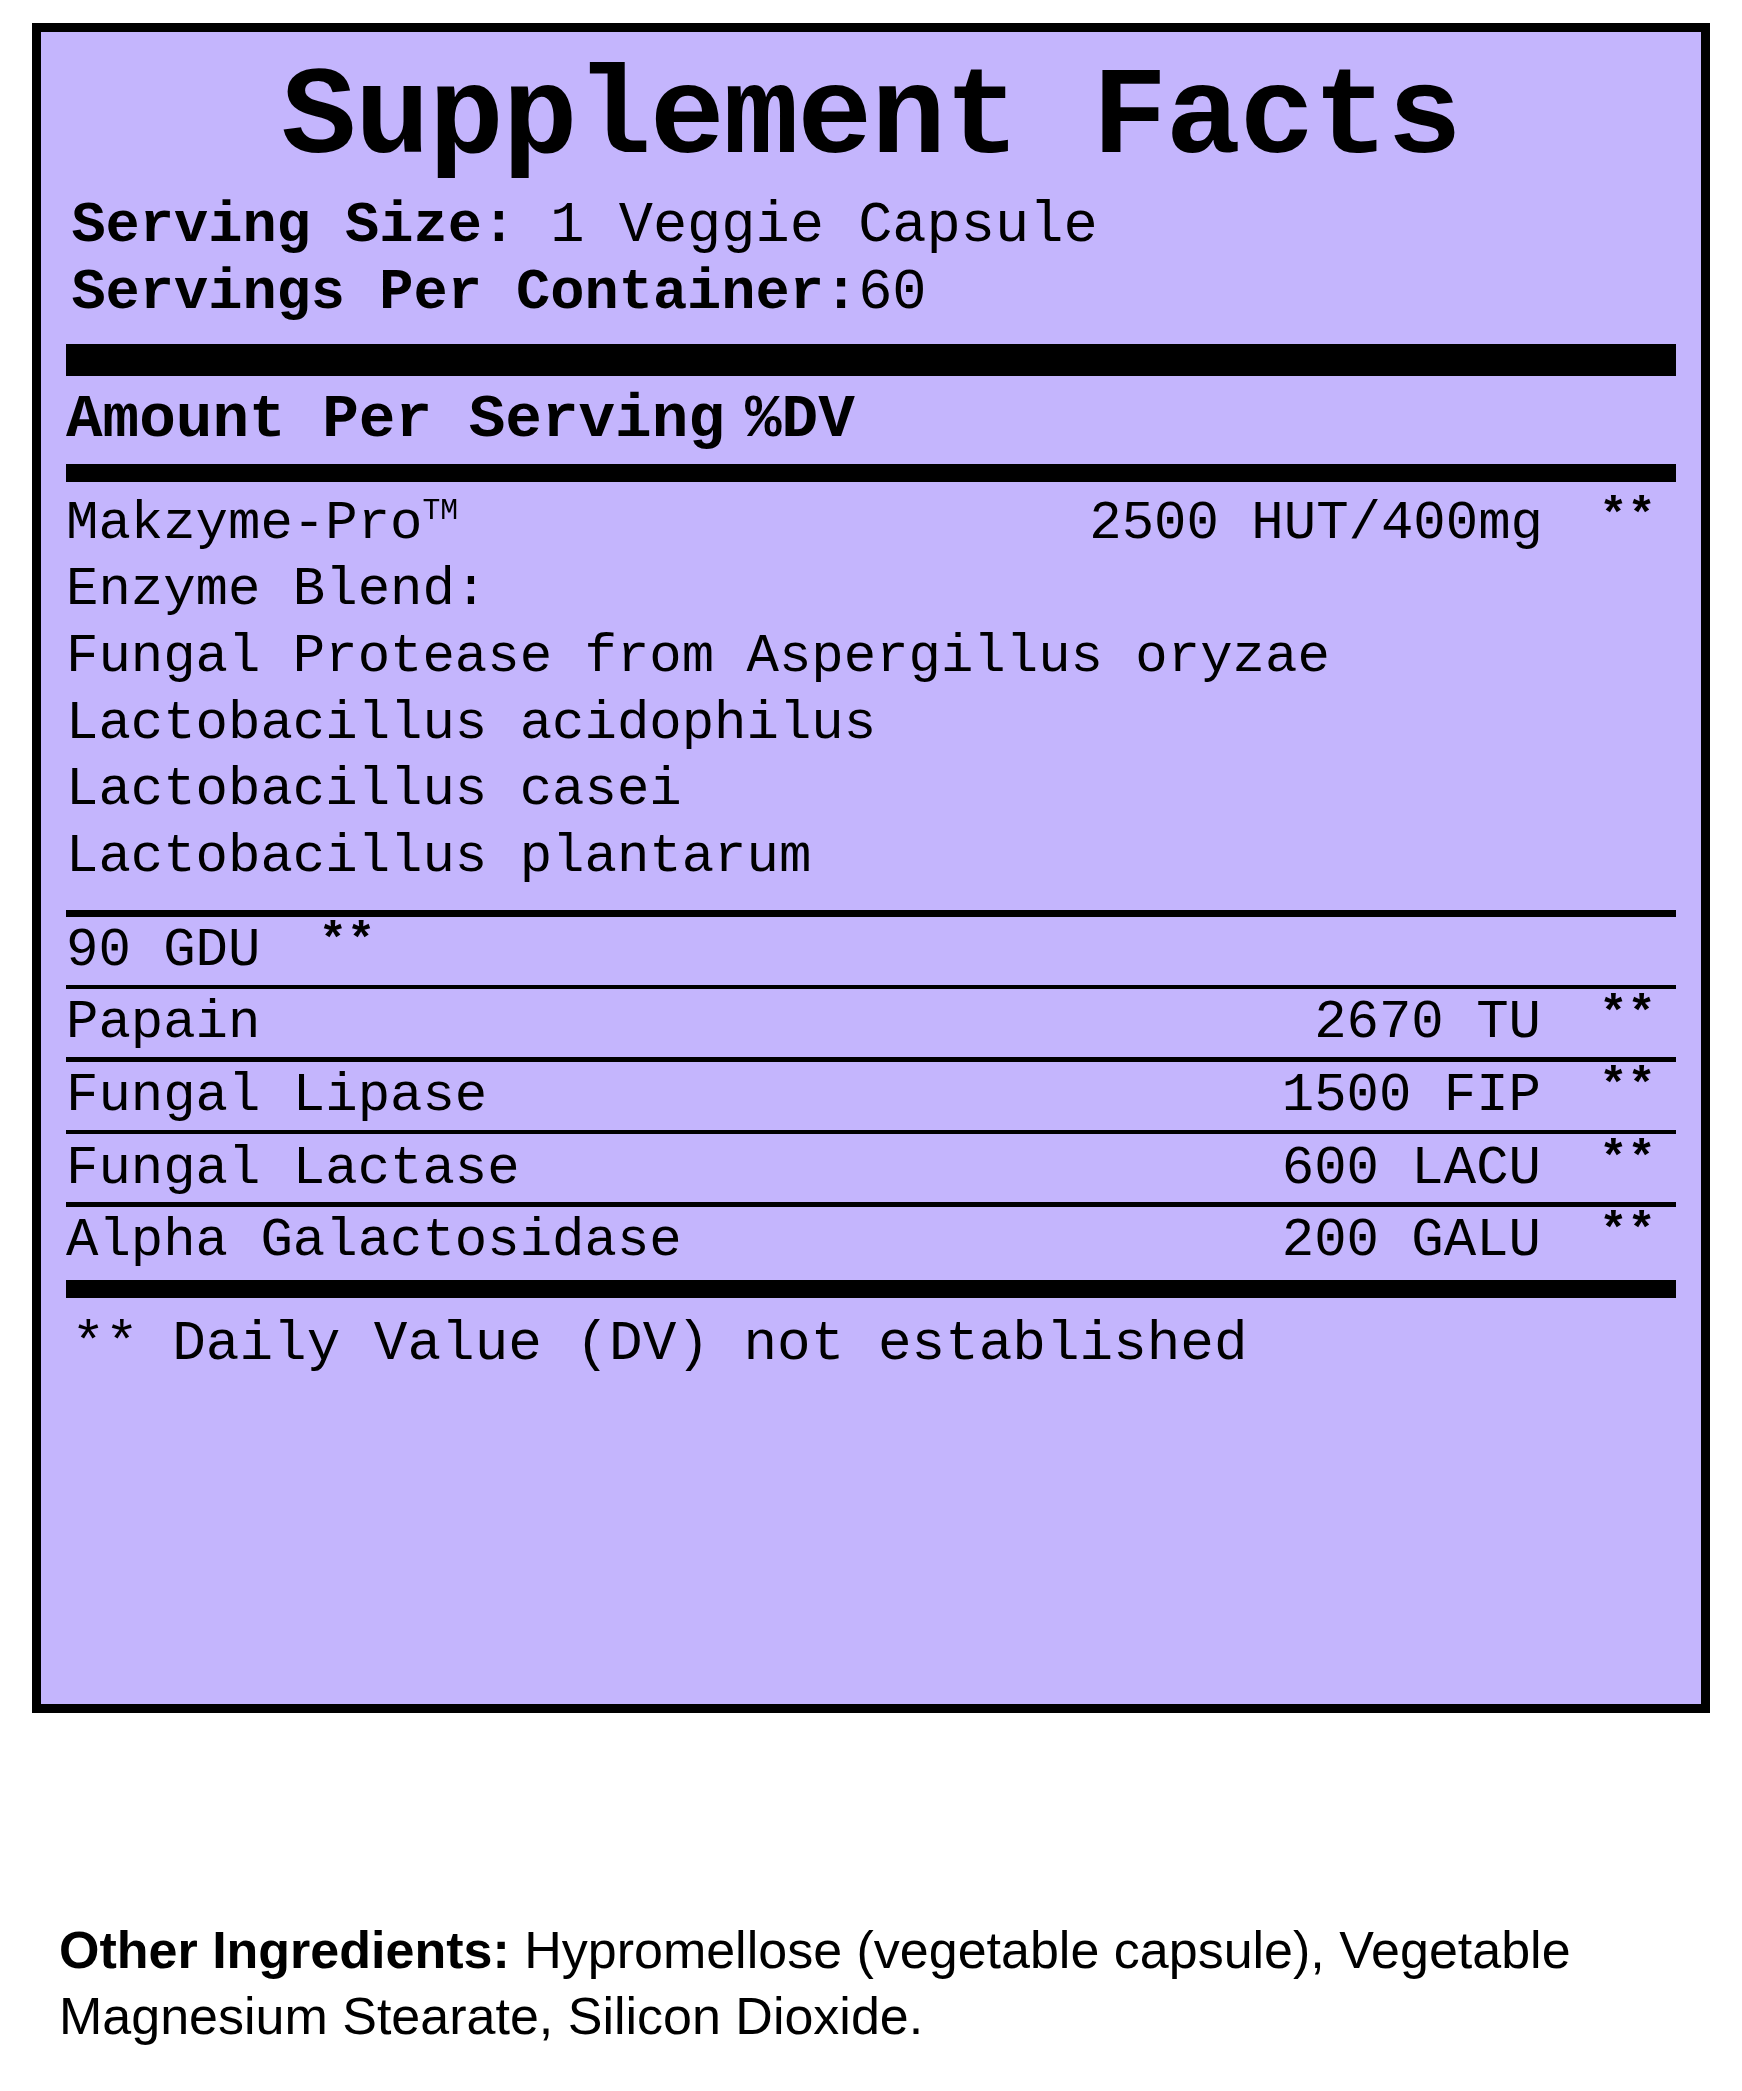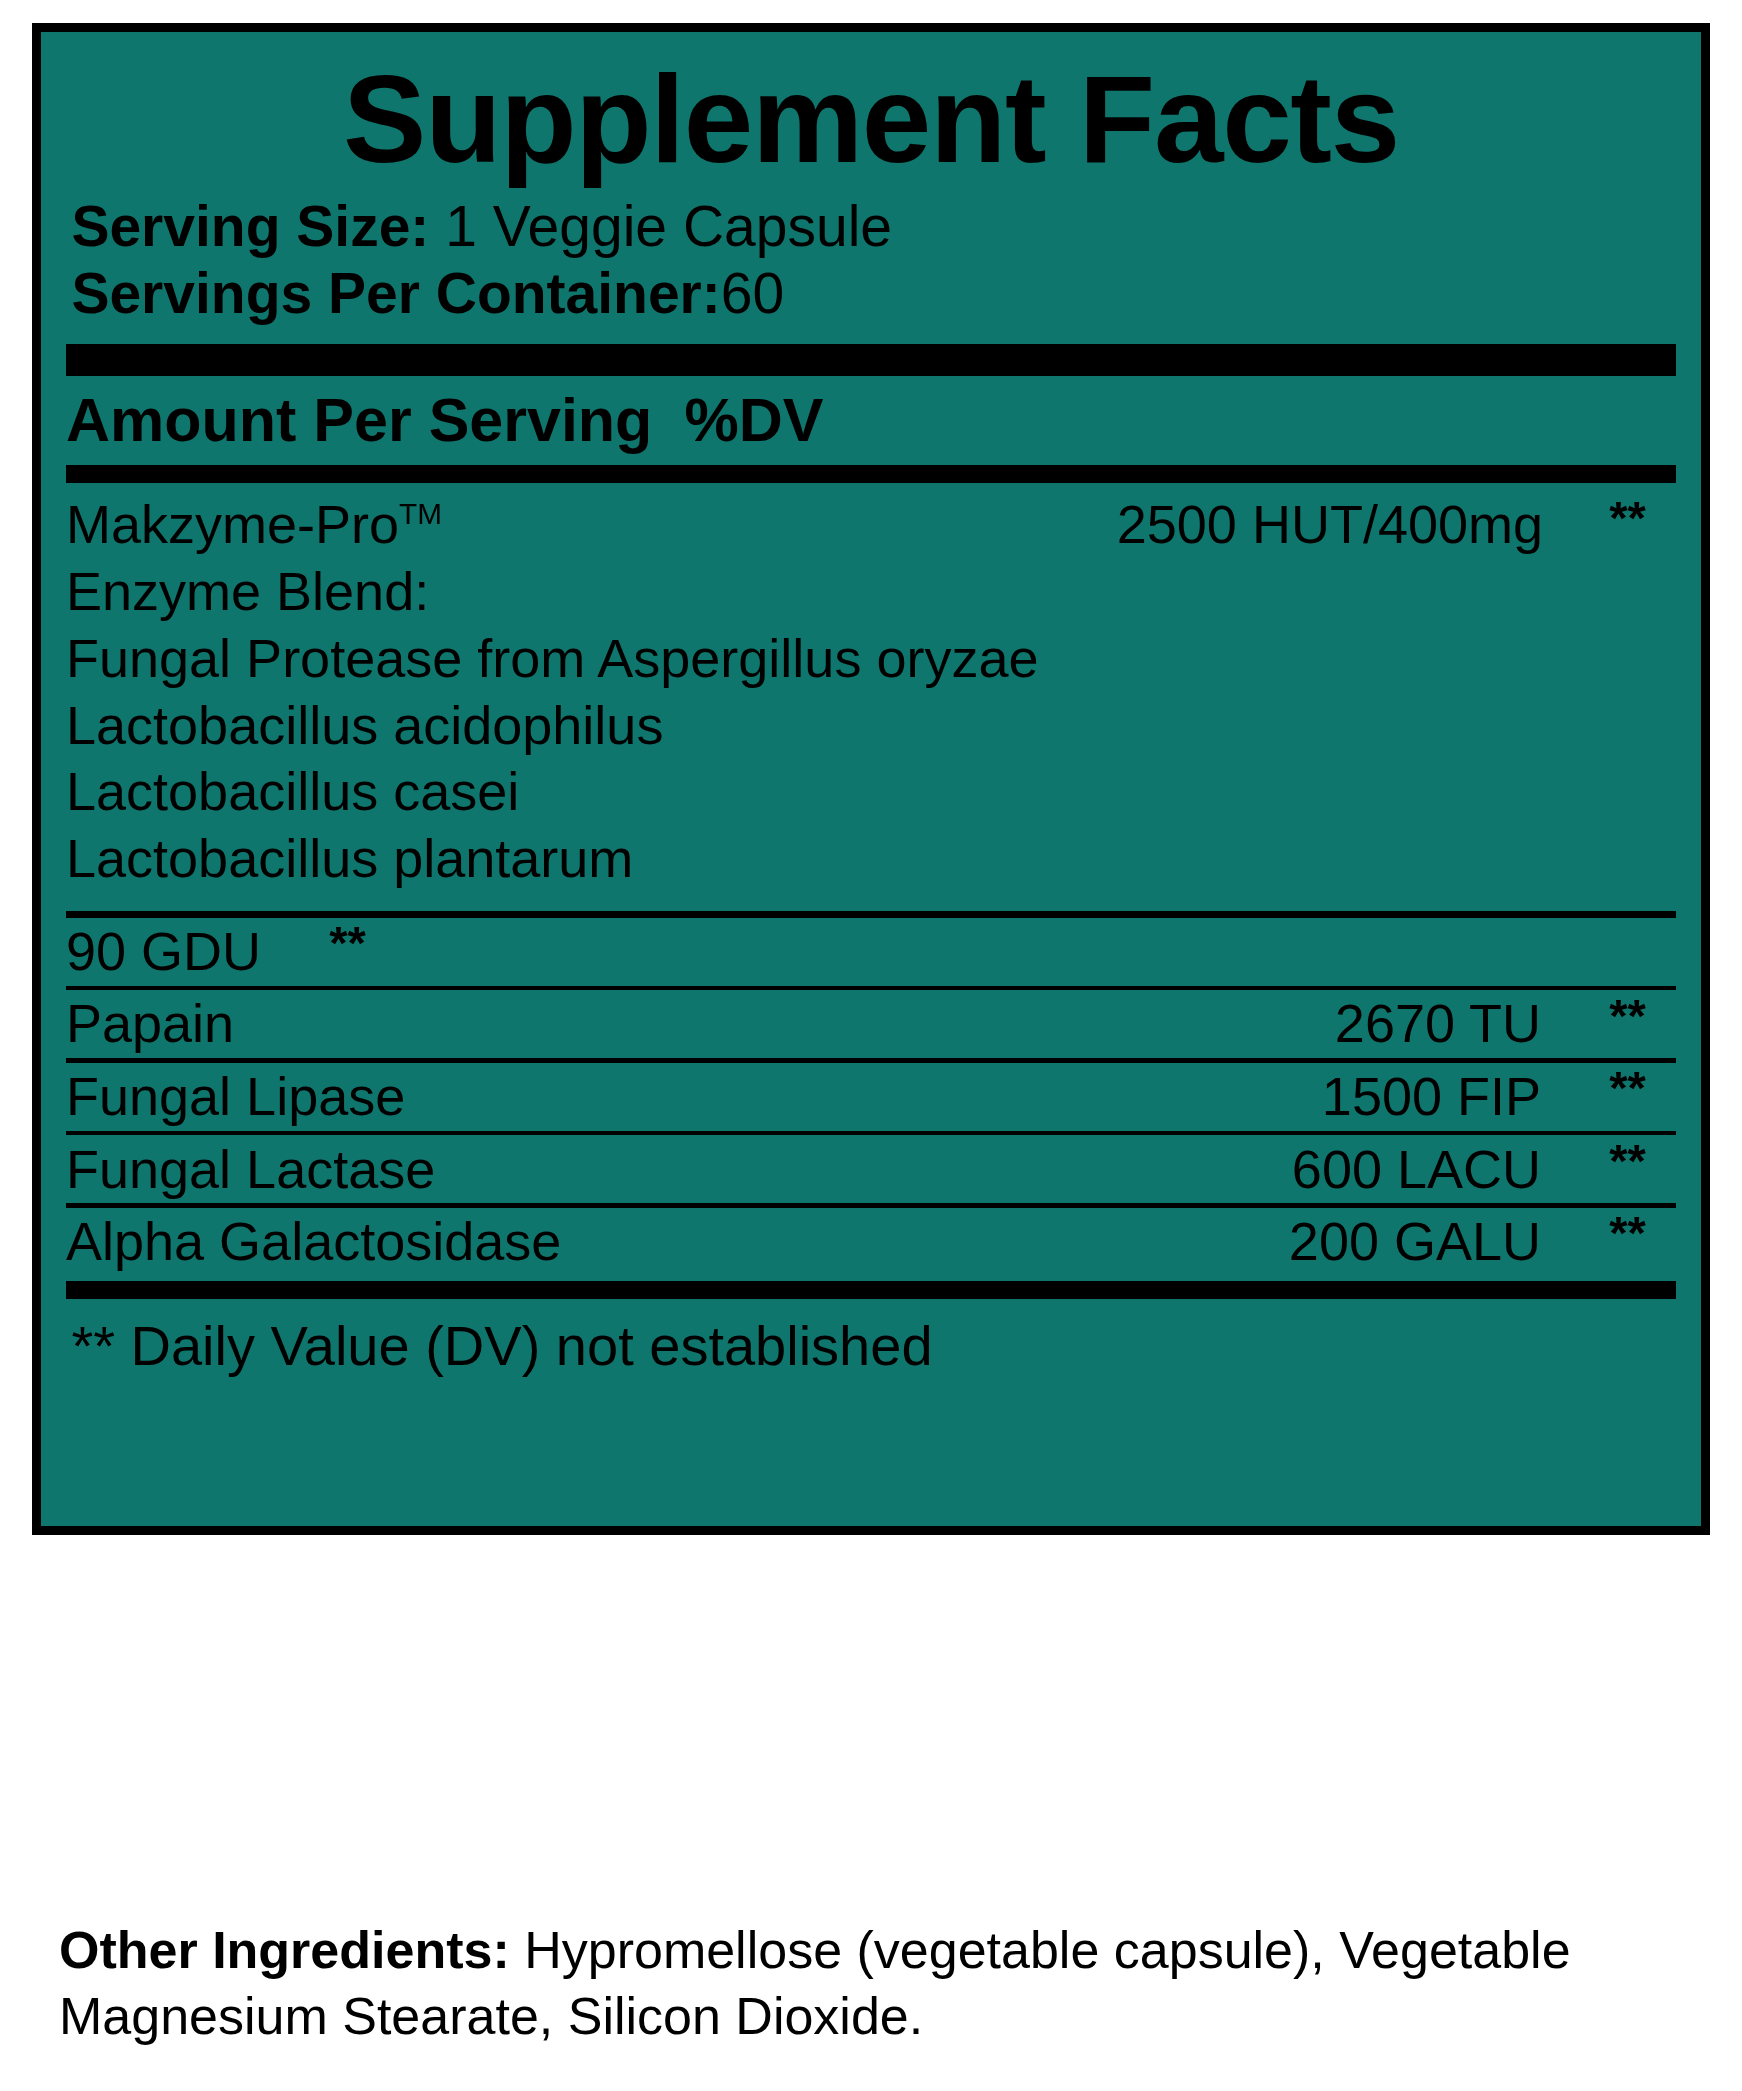--- a/index.html
+++ b/index.html
@@ -23,23 +23,24 @@
     position: relative;
   }
 
   
   .panel {
     box-sizing: border-box;
     position: absolute;
     left: 32px;
     top: 23px;
     width: 1678px;
-    height: 1512px;
+    height: 1690px;
     border: 9.9px solid #000000;
-    background: #0f766e;
+    background: #c4b5fd;
+    font-family: Liberation Mono, monospace;
   }
 
   .panel-inner {
     box-sizing: border-box;
     padding: 16px 25px 0 25px;
     height: 100%;
   }
 
   
   .title {
@@ -90,21 +91,21 @@
   .amt-header {
     display: flex;
     justify-content: flex-start;
     align-items: baseline;
     font-size: 61px;
     font-weight: 700;
     white-space: nowrap;
     padding: 9px 3.6px 10.7px 0;
   }
   .amt-header .dv {
-    margin-left: 32px;
+    margin-left: 20px;
   }
 
   
   .blend {
     padding-top: 9px;
   }
   .blend-top {
     display: flex;
     align-items: baseline;
     white-space: nowrap;

